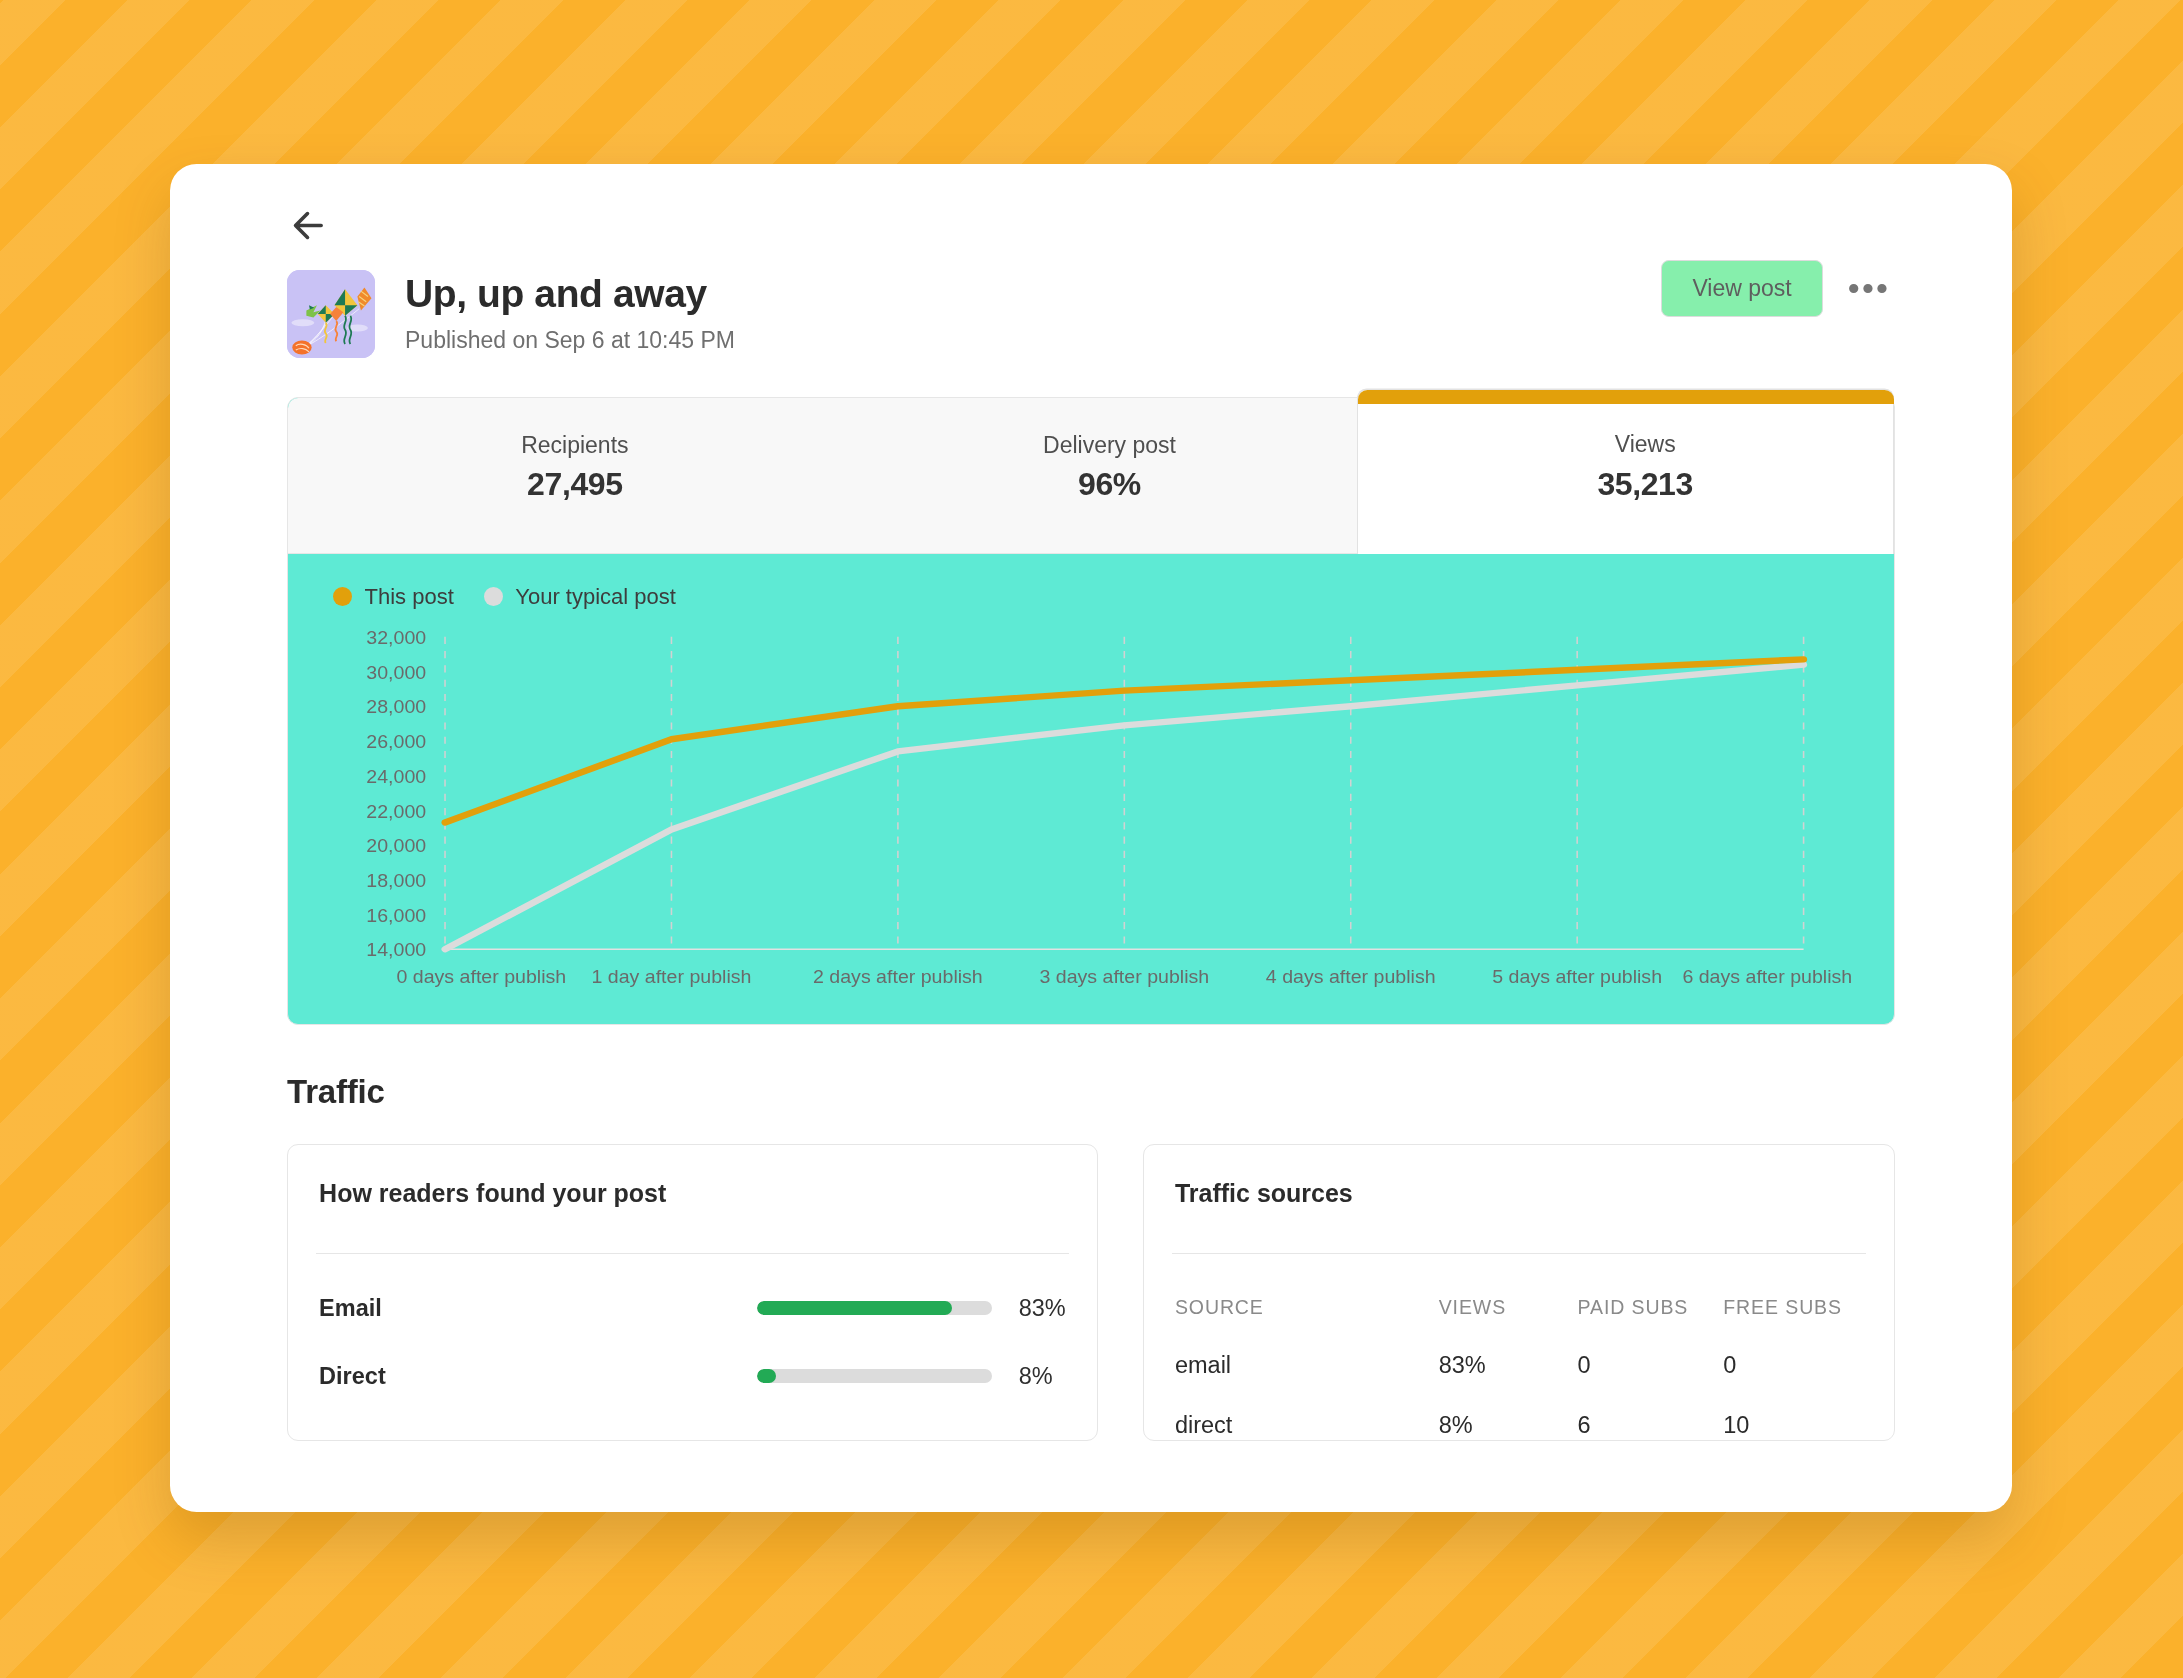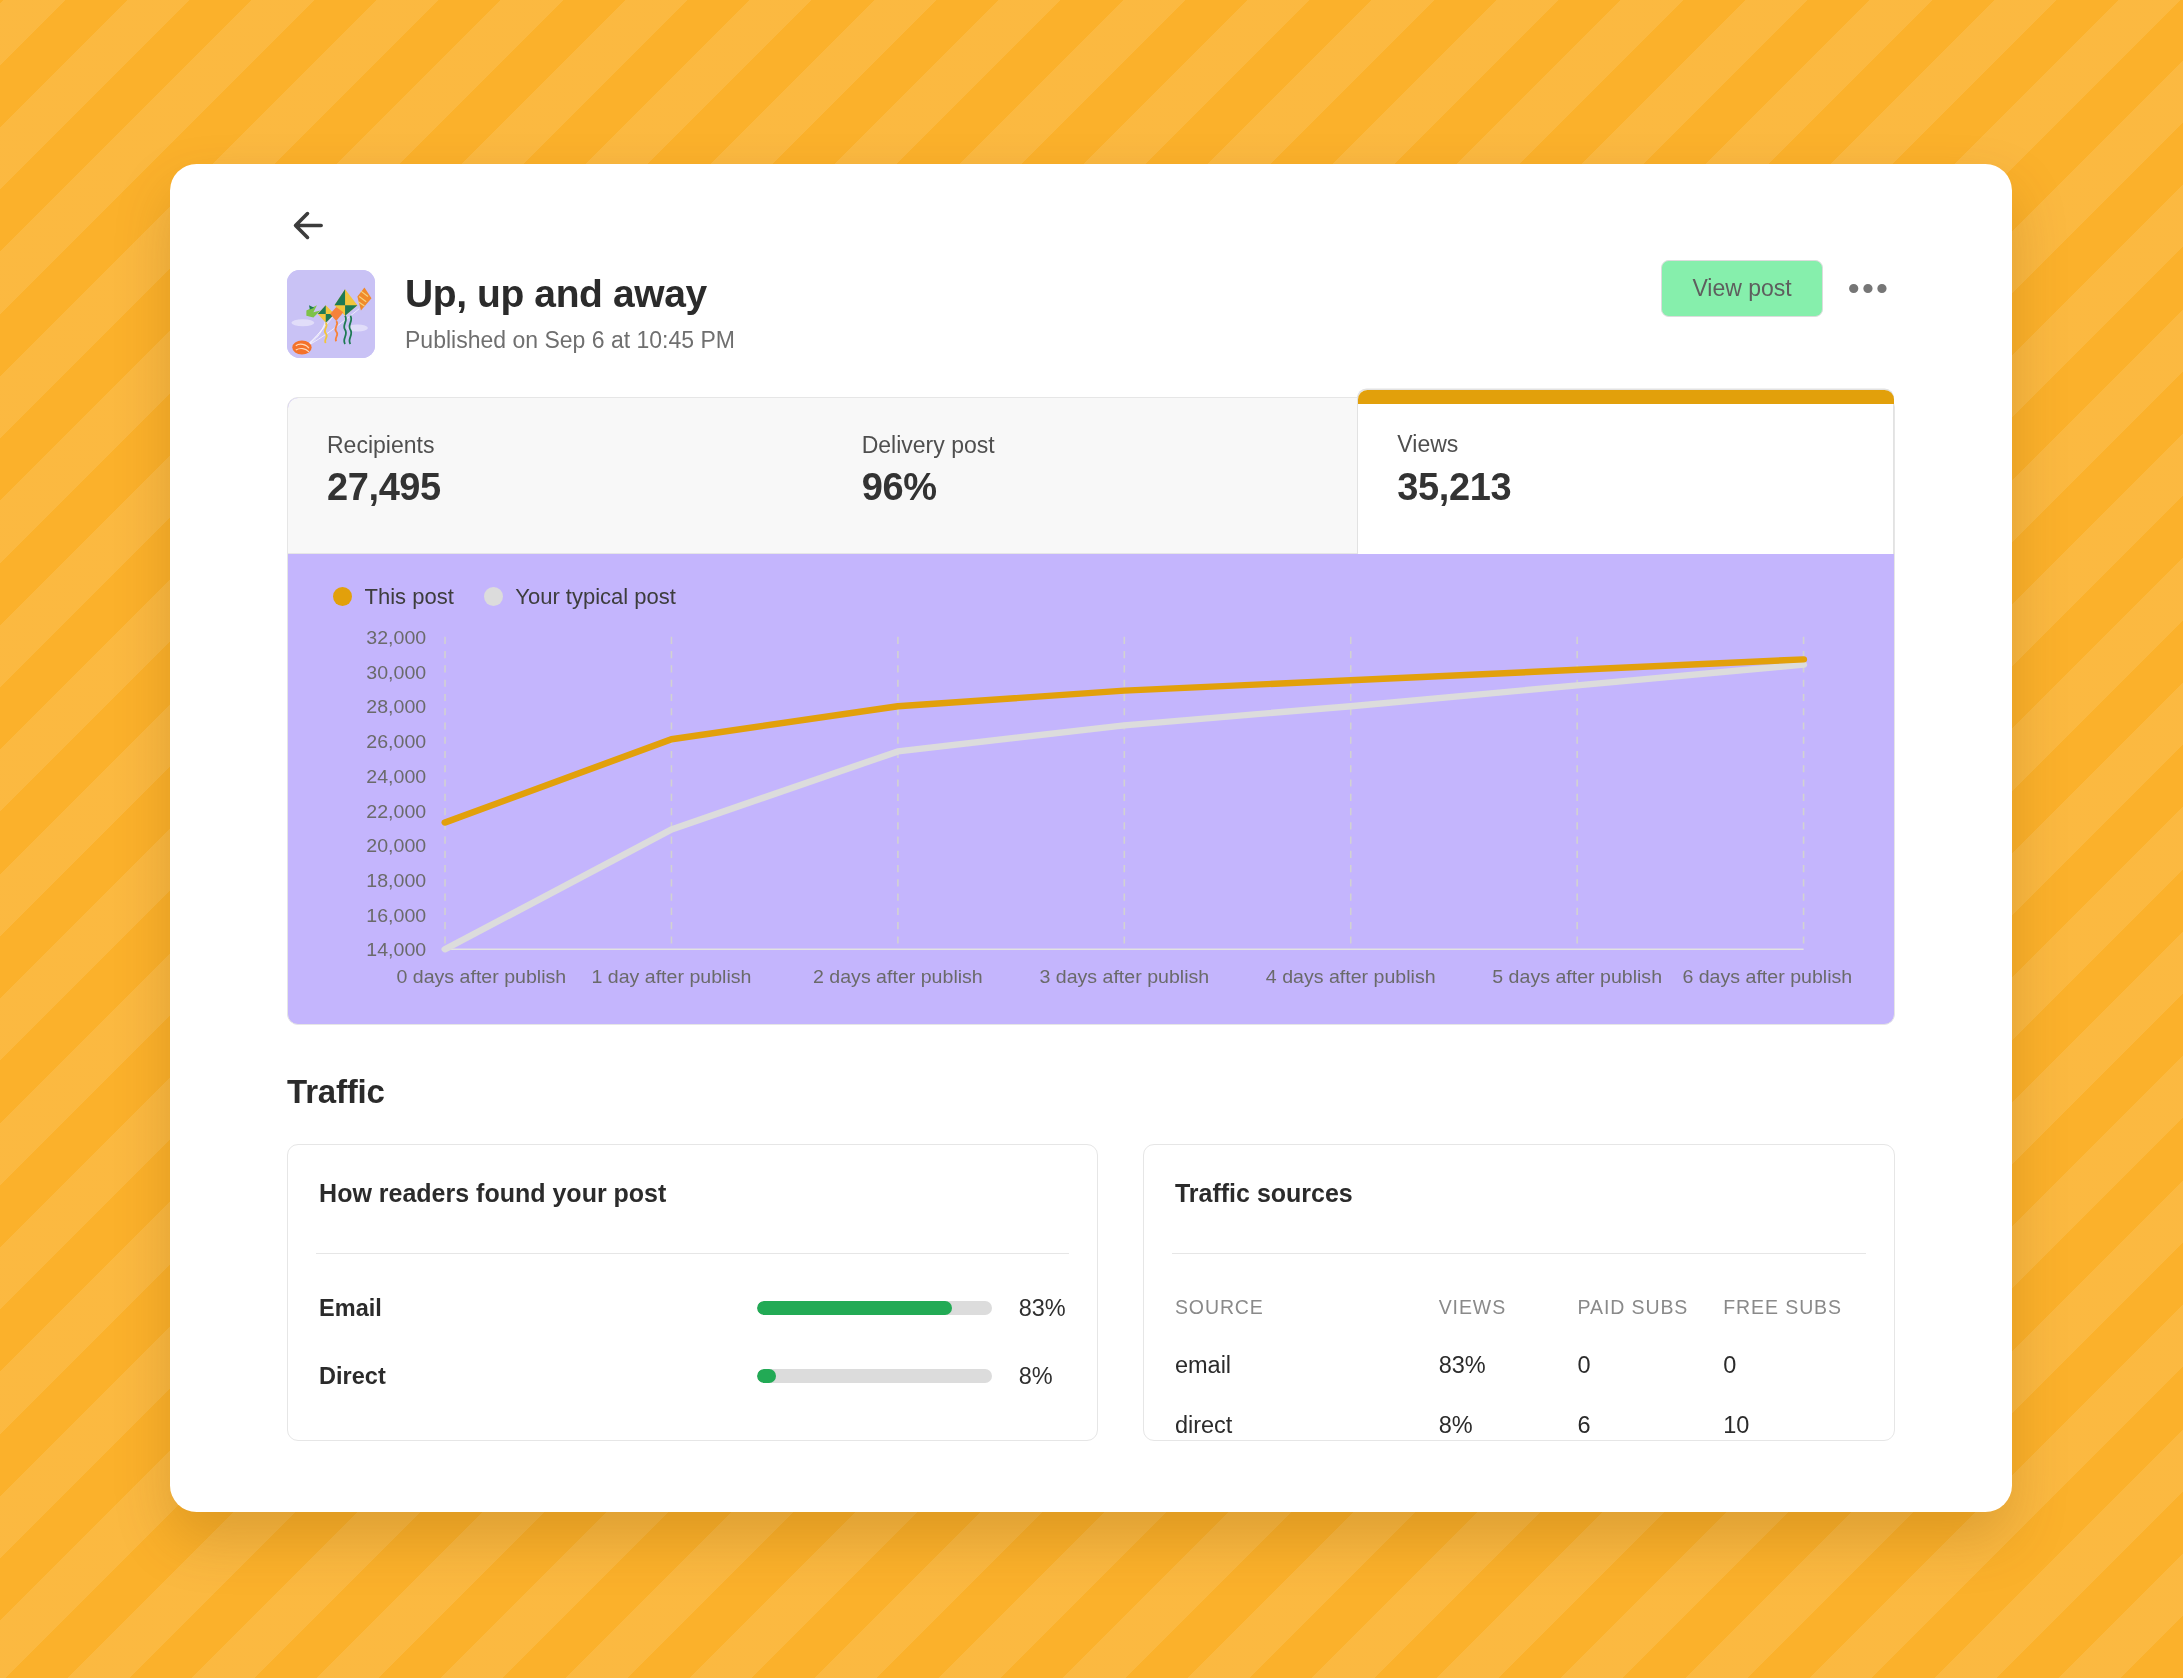--- a/index.html
+++ b/index.html
@@ -83,31 +83,31 @@
   .tab.active { color: #1f1f1f; font-weight: bold; }
   .tab.active::after {
     content: ""; position: absolute; left: 0; right: 0; bottom: -1.6px;
     height: 4.7px; background: #333333; border-radius: 2.3px;
   }
 
   
   .chart-block {
     margin: 39px 117px 0 117px;
     border: 0.8px solid #e6e6e6; border-radius: 11px;
-    position: relative; background: #c4b5fd;
+    position: relative; background: #5eead4; text-align: center;
   }
   .stats-strip { display: flex; position: relative; height: 156px; }
   .stat {
     flex: 1; background: #f8f8f8; padding: 34px 0 0 39px;
     border-bottom: 0.8px solid #e6e6e6;
   }
   .stat:first-child { border-top-left-radius: 10.2px; }
   .stat-label { font-size: 23px; color: #4f4f4f; }
   .stat-value {
-    font-size: 38px; font-weight: bold; color: #333333;
+    font-size: 32px; font-weight: bold; color: #333333;
     margin-top: 7.8px; letter-spacing: -0.4px;
   }
   .stat.highlight {
     background: #ffffff;
     border: 0.8px solid #e2e2e2;
     border-bottom: none;
     border-top: none;
     border-radius: 9.4px 9.4px 0 0;
     position: relative;
     margin-top: -7.8px;

